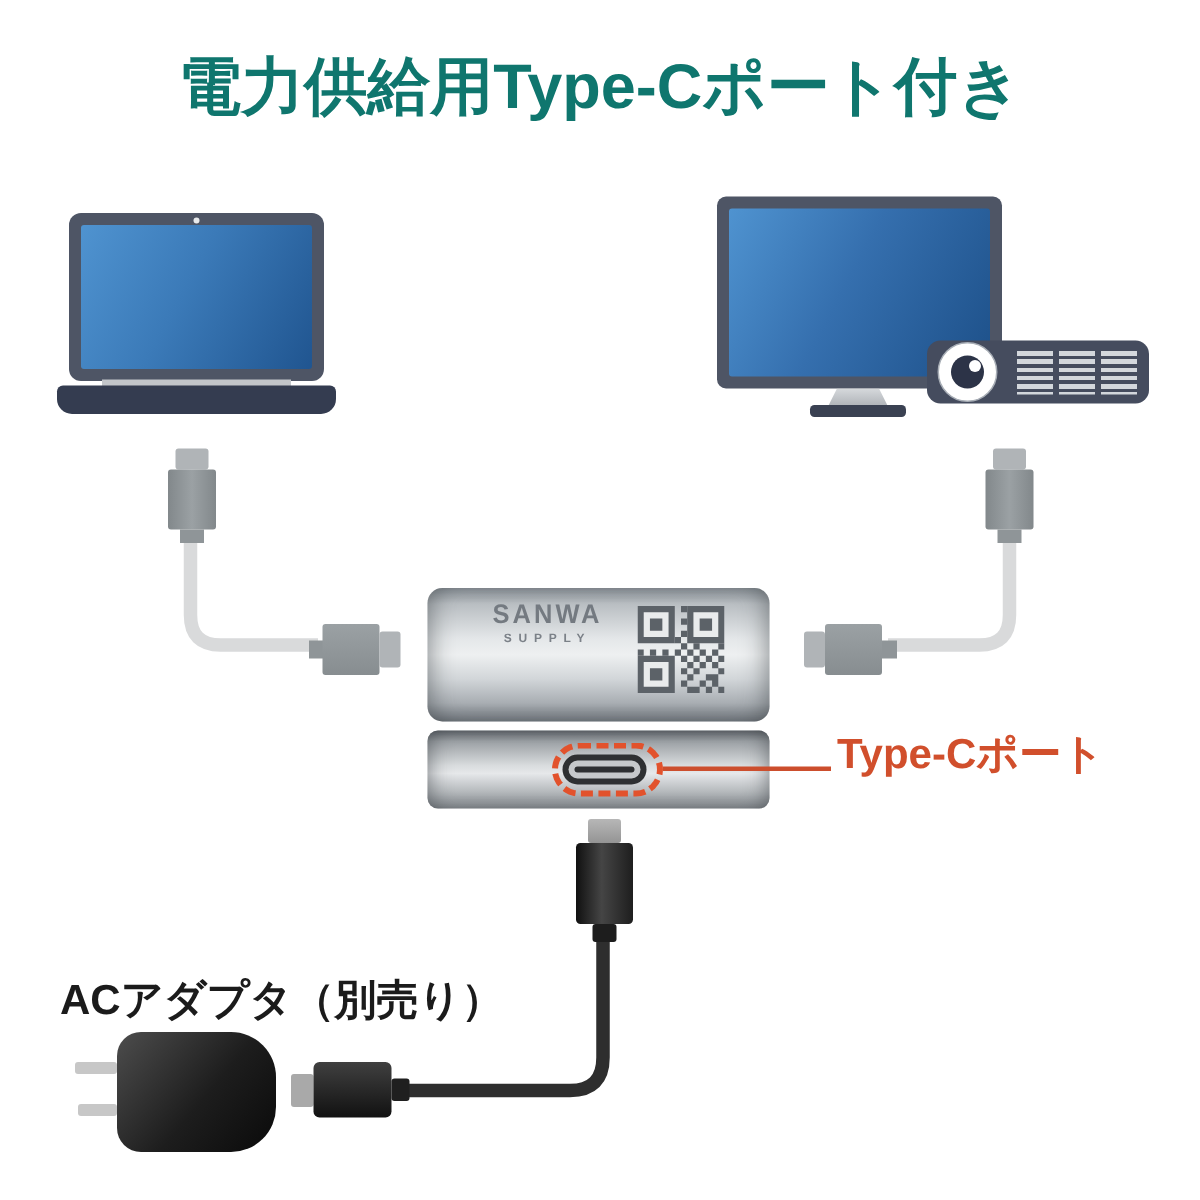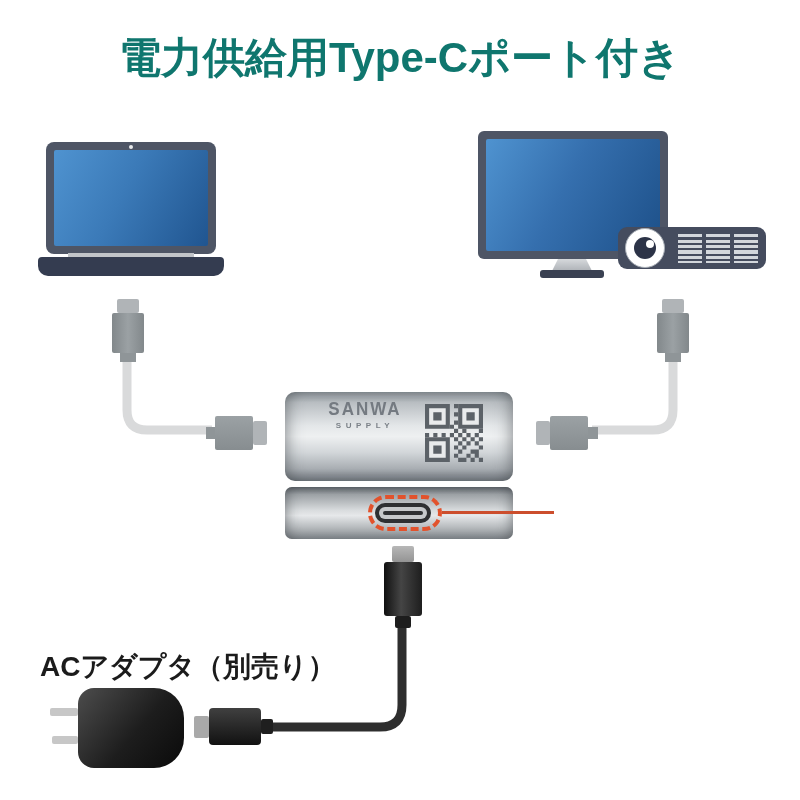--- a/index.html
+++ b/index.html
@@ -179,20 +179,21 @@
 
     <div class="abs dev-bar"></div>
     <div class="abs port-outer"></div>
     <div class="abs port-inner"></div>
     <div class="abs port-tongue"></div>
   </div>
 
   <div class="abs dash-ring" style="border-color: rgb(226, 82, 44);"></div>
   <div class="abs callout-line"></div>
   <div class="abs callout-text" style="color: rgb(209, 79, 44);">
+    <div>Type-Cポート</div>
   </div>
 
   <div>
     <div class="abs bc-tip"></div>
     <div class="abs bc-body"></div>
     <div class="abs bc-neck"></div>
   </div>
 
   <div>
     <div class="abs ac-body"></div>

